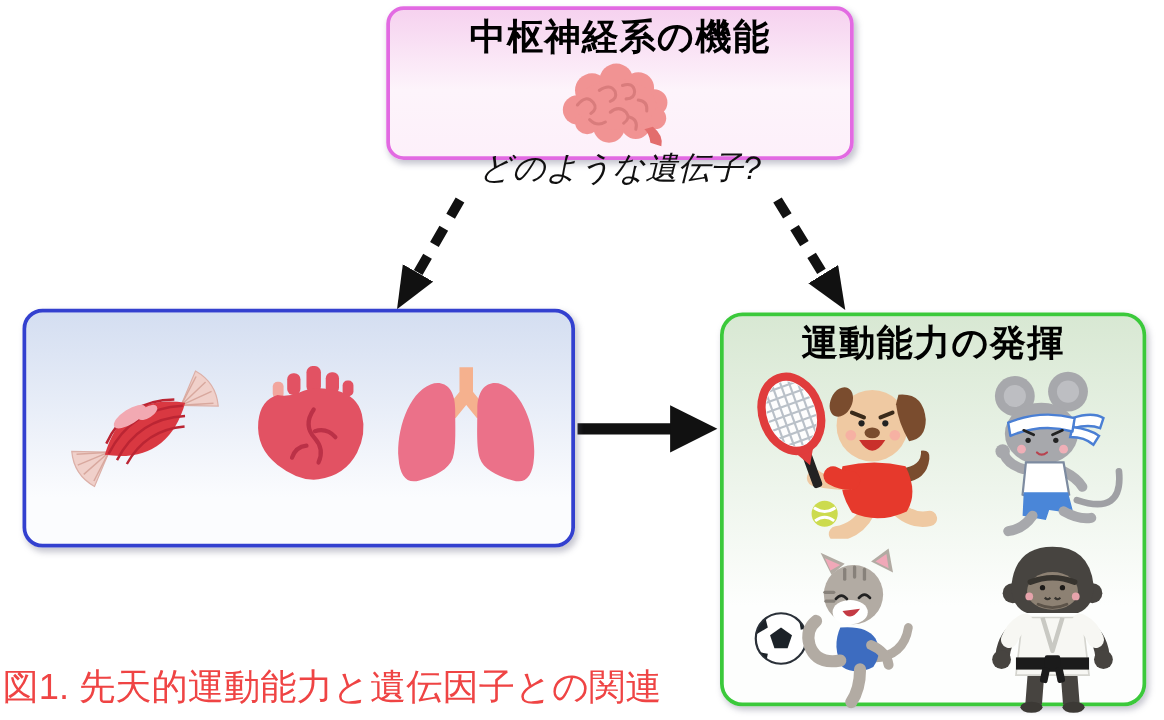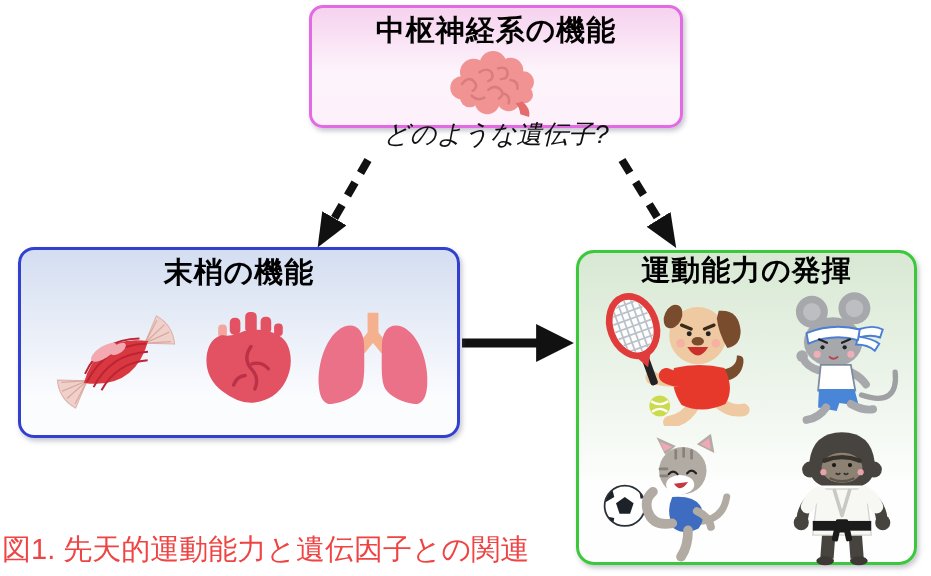--- a/index.html
+++ b/index.html
@@ -6,21 +6,21 @@
   body{font-family:"Liberation Sans","DejaVu Sans",sans-serif;}
   .canvas{position:relative;width:931px;height:576px;background:#fff;overflow:hidden;}
 
   .box{position:absolute;box-sizing:border-box;display:flex;flex-direction:column;align-items:center;
        box-shadow:2px 3px 5px rgba(110,110,135,.40);}
   .box-central{left:309px;top:5px;width:374px;height:123px;border:3px solid #e26ae2;border-radius:14px;
        background:linear-gradient(180deg,#f6d2ef 0%,#fdf4fb 55%,#fdf0fa 100%);}
   .box-peripheral{left:18px;top:247px;width:442px;height:191px;border:3px solid #3340cf;border-radius:16px;
        background:linear-gradient(180deg,#d4def1 0%,#fbfcfe 80%);}
   .box-performance{left:576px;top:250px;width:341px;height:315px;border:3px solid #3bc93b;border-radius:18px;
-       background:linear-gradient(180deg,#d8e8d3 0%,#fdfefd 75%);justify-content:center;}
+       background:linear-gradient(180deg,#d8e8d3 0%,#fdfefd 75%);}
 
   .box-title{font-weight:bold;font-size:29px;line-height:34px;color:#000;margin-top:5px;letter-spacing:1px;white-space:nowrap;}
   .box-subtitle{font-style:italic;font-size:26px;line-height:30px;color:#101010;margin-bottom:6px;white-space:nowrap;}
   .icon-row{display:flex;flex:1;align-items:center;justify-content:center;width:100%;}
   .icon-row.organs{gap:6px;padding:0 6px;}
   .perf-grid{flex:1;width:100%;display:grid;grid-template-columns:57% 43%;grid-template-rows:1fr 1fr;
        align-items:center;justify-items:center;}
   .caption{position:absolute;left:2px;top:530px;font-size:29px;color:#ef4444;white-space:nowrap;}
   .arrows-overlay{position:absolute;left:0;top:0;width:931px;height:576px;pointer-events:none;}
   svg{display:block;}
@@ -69,21 +69,20 @@
               <path d="M47 44 q7 -6 13 0 q4 5 -2 9"></path>
             <path d="M63 48 q7 2 5 10"></path>
           </g>
         </g>
       </svg>
     </div>
     <div class="box-subtitle">どのような遺伝子?</div>
   </div>
 
   <div class="box box-peripheral">
-    <div class="box-title">末梢の機能</div>
     <div class="icon-row organs">
 
       <svg width="150" height="118" viewBox="0 0 150 120">
         <g transform="rotate(-33 75 60)">
           <path d="M40 60 L15 43 Q6 60 15 77 Z" fill="#f0d0ca" stroke="#dcb0a8" stroke-width="1"></path>
           <path d="M110 60 L135 43 Q144 60 135 77 Z" fill="#f0d0ca" stroke="#dcb0a8" stroke-width="1"></path>
           <g stroke="#d8a89e" stroke-width="1.2">
             <line x1="40" y1="60" x2="17" y2="47"></line>
               <line x1="40" y1="60" x2="13" y2="55"></line>
             <line x1="40" y1="60" x2="13" y2="64"></line>

